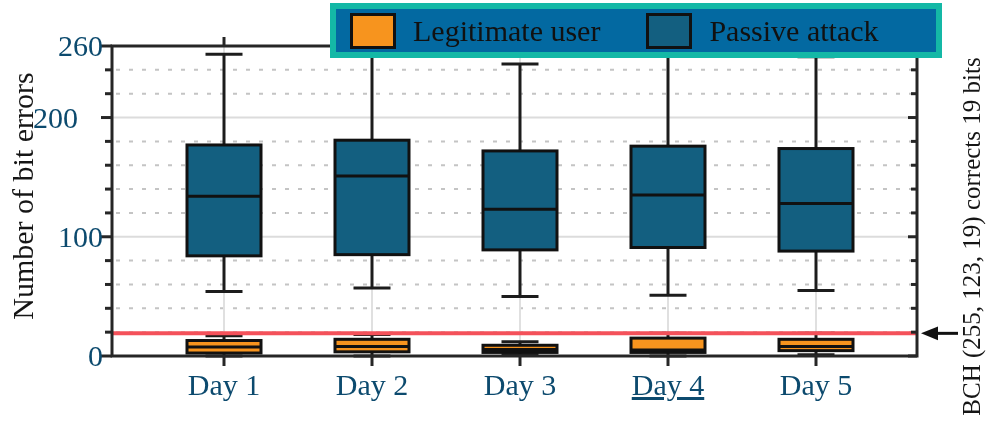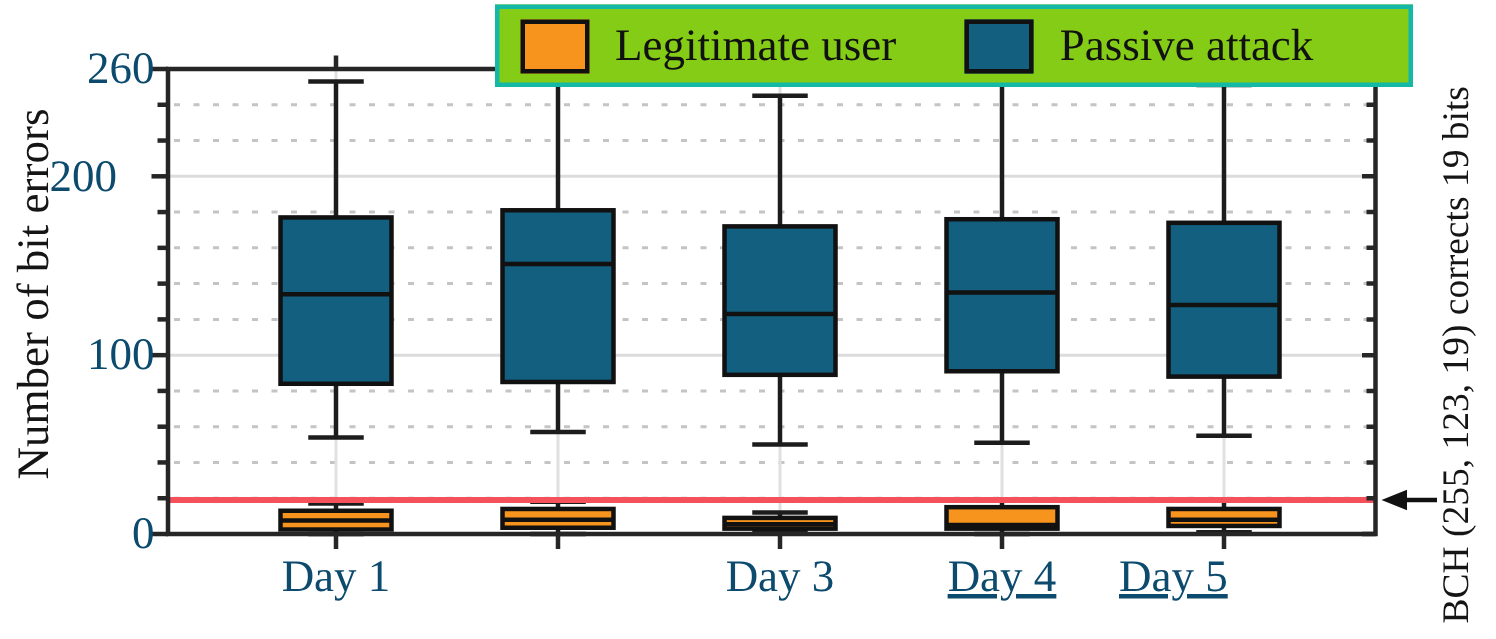--- a/index.html
+++ b/index.html
@@ -12,21 +12,21 @@
   .ylabel{
     position:absolute;width:340px;left:-147px;top:181px;text-align:center;
     font-size:30px;color:#151515;transform:rotate(-90deg);white-space:nowrap;line-height:1;
   }
   .rlabel{
     position:absolute;width:410px;left:766px;top:224px;text-align:center;
     font-size:25px;color:#151515;transform:rotate(-90deg);white-space:nowrap;line-height:1;
   }
   .legend{
     position:absolute;left:330px;top:3px;width:612px;height:55px;box-sizing:border-box;
-    background:#84cc16;border:3px solid #14b8a6;display:flex;align-items:center;
+    background:#0369a1;border:6px solid #14b8a6;display:flex;align-items:center;
     padding:0 10px 0 14px;z-index:5;
   }
   .legend .swatch{
     display:inline-block;width:46px;height:36px;box-sizing:border-box;
     border:3px solid #111;margin-right:17px;flex:0 0 auto;
   }
   .legend .ltext{font-size:30px;line-height:1;white-space:nowrap;margin-right:46px;}
   .legend .ltext:last-child{margin-right:0;}
 </style>
 </head>
@@ -163,16 +163,17 @@
     <span class="swatch" id="sw0" style="background: rgb(247, 148, 30);"></span>
     <span class="ltext">Legitimate user</span>
     <span class="swatch" id="sw1" style="background: rgb(19, 95, 128);"></span>
     <span class="ltext">Passive attack</span>
   </div>
 <div class="axis-text" style="width: 70px; left: 33px; text-align: right; top: 341px;">0</div>
     <div class="axis-text" style="width: 70px; left: 33px; text-align: right; top: 221.769px;">100</div>
     <div class="axis-text" style="width: 70px; left: 33px; text-align: left; top: 102.538px;">200</div>
     <div class="axis-text" style="width: 70px; left: 33px; text-align: right; top: 31px;">260</div>
     <div class="axis-text" style="width: 140px; text-align: center; left: 154px; top: 370px;">Day 1</div>
+    <div class="axis-text" style="width: 140px; text-align: center; left: 302px; top: 370px;">Day 2</div>
     <div class="axis-text" style="width: 140px; text-align: center; left: 450px; top: 370px;">Day 3</div>
     <div class="axis-text" style="width: 140px; text-align: center; left: 598px; top: 370px; text-decoration: underline;">Day 4</div>
-    <div class="axis-text" style="width: 140px; left: 746px; top: 370px; text-decoration: underline;">Day 5</div>
+    <div class="axis-text" style="width: 140px; text-align: center; left: 746px; top: 370px;">Day 5</div>
   </div>
 
 </body></html>

